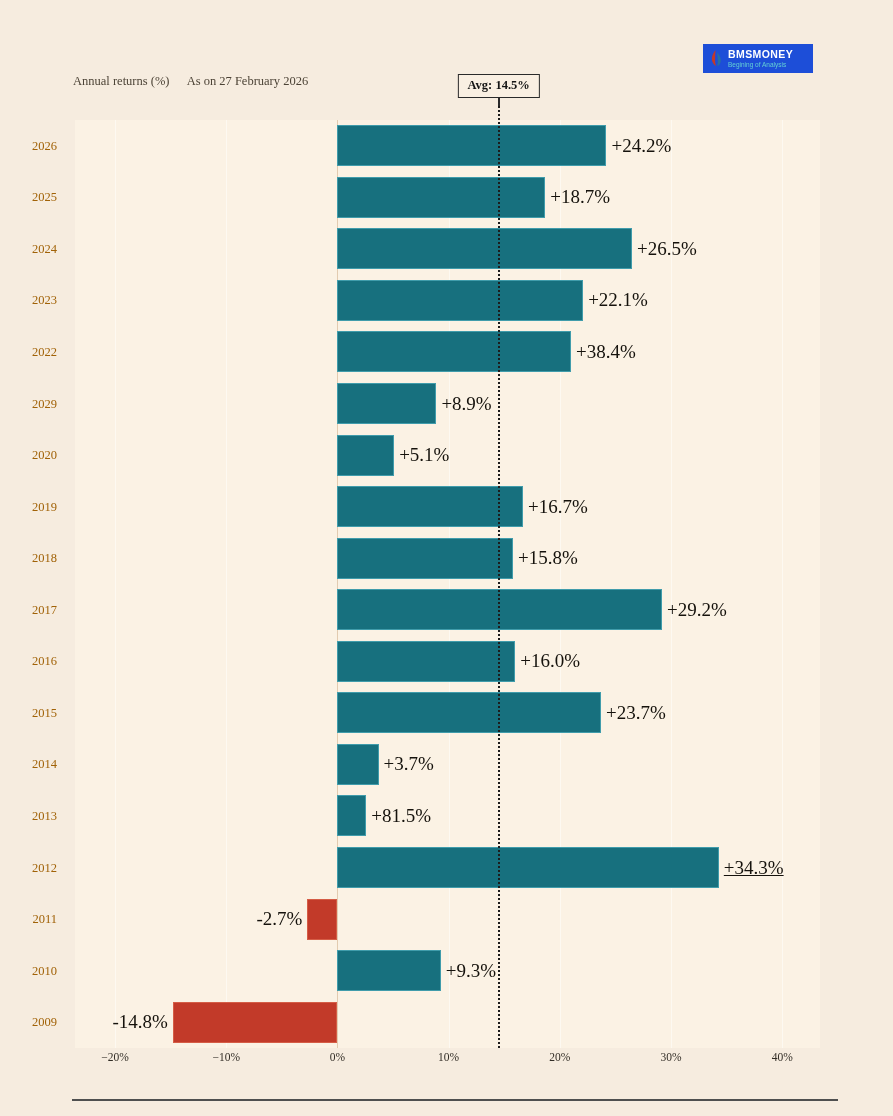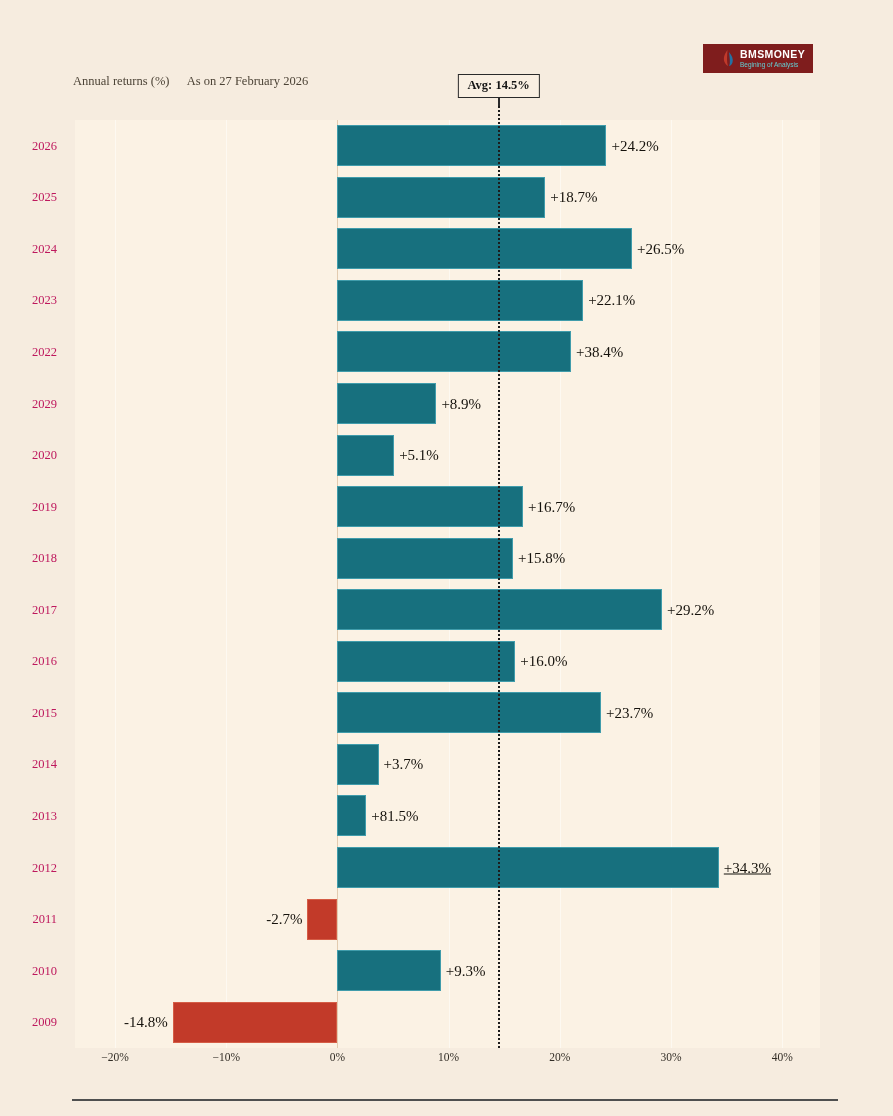--- a/index.html
+++ b/index.html
@@ -37,24 +37,24 @@
   }
   .subtitle .right { margin-left: 14px; }
 
   
   .logo {
     position: absolute;
     left: 703px;
     top: 44px;
     width: 110px;
     height: 29px;
-    background: #7f1d1d;
+    background: #1d4ed8;
     display: flex;
     align-items: center;
-    padding: 0 18px;
+    padding: 0 6px;
   }
   .logo-icon { width: 15px; height: 19px; margin-right: 4px; flex: 0 0 auto; }
   .logo-text { display: flex; flex-direction: column; line-height: 1; }
   .logo-name {
     font-family: "Liberation Sans", sans-serif;
     font-weight: bold;
     font-size: 10.5px;
     color: #ffffff;
     letter-spacing: 0.4px;
   }
@@ -112,34 +112,34 @@
     transform: translateX(-1px);
     z-index: 5;
   }
   .row { position: absolute; left: 0; width: 100%; }
   .year-label {
     position: absolute;
     right: calc(100% + 18px);
     top: 50%;
     transform: translateY(-50%);
     font-size: 12.5px;
-    color: #be185d;
+    color: #a16207;
     white-space: nowrap;
   }
   .bar {
     position: absolute;
     z-index: 2;
   }
   .bar.pos { background: #17707e; border: 1px solid rgba(99,193,208,0.55); }
   .bar.neg { background: #c23a29; border: 1px solid rgba(232,128,100,0.5); }
   .value-label {
     position: absolute;
     top: 50%;
     transform: translateY(-50%);
-    font-size: 15px;
+    font-size: 19px;
     color: #15120c;
     white-space: nowrap;
     z-index: 3;
   }
   .value-label.neg { transform: translate(-100%, -50%); }
 
   
   .x-axis {
     position: absolute;
     left: 75px;

